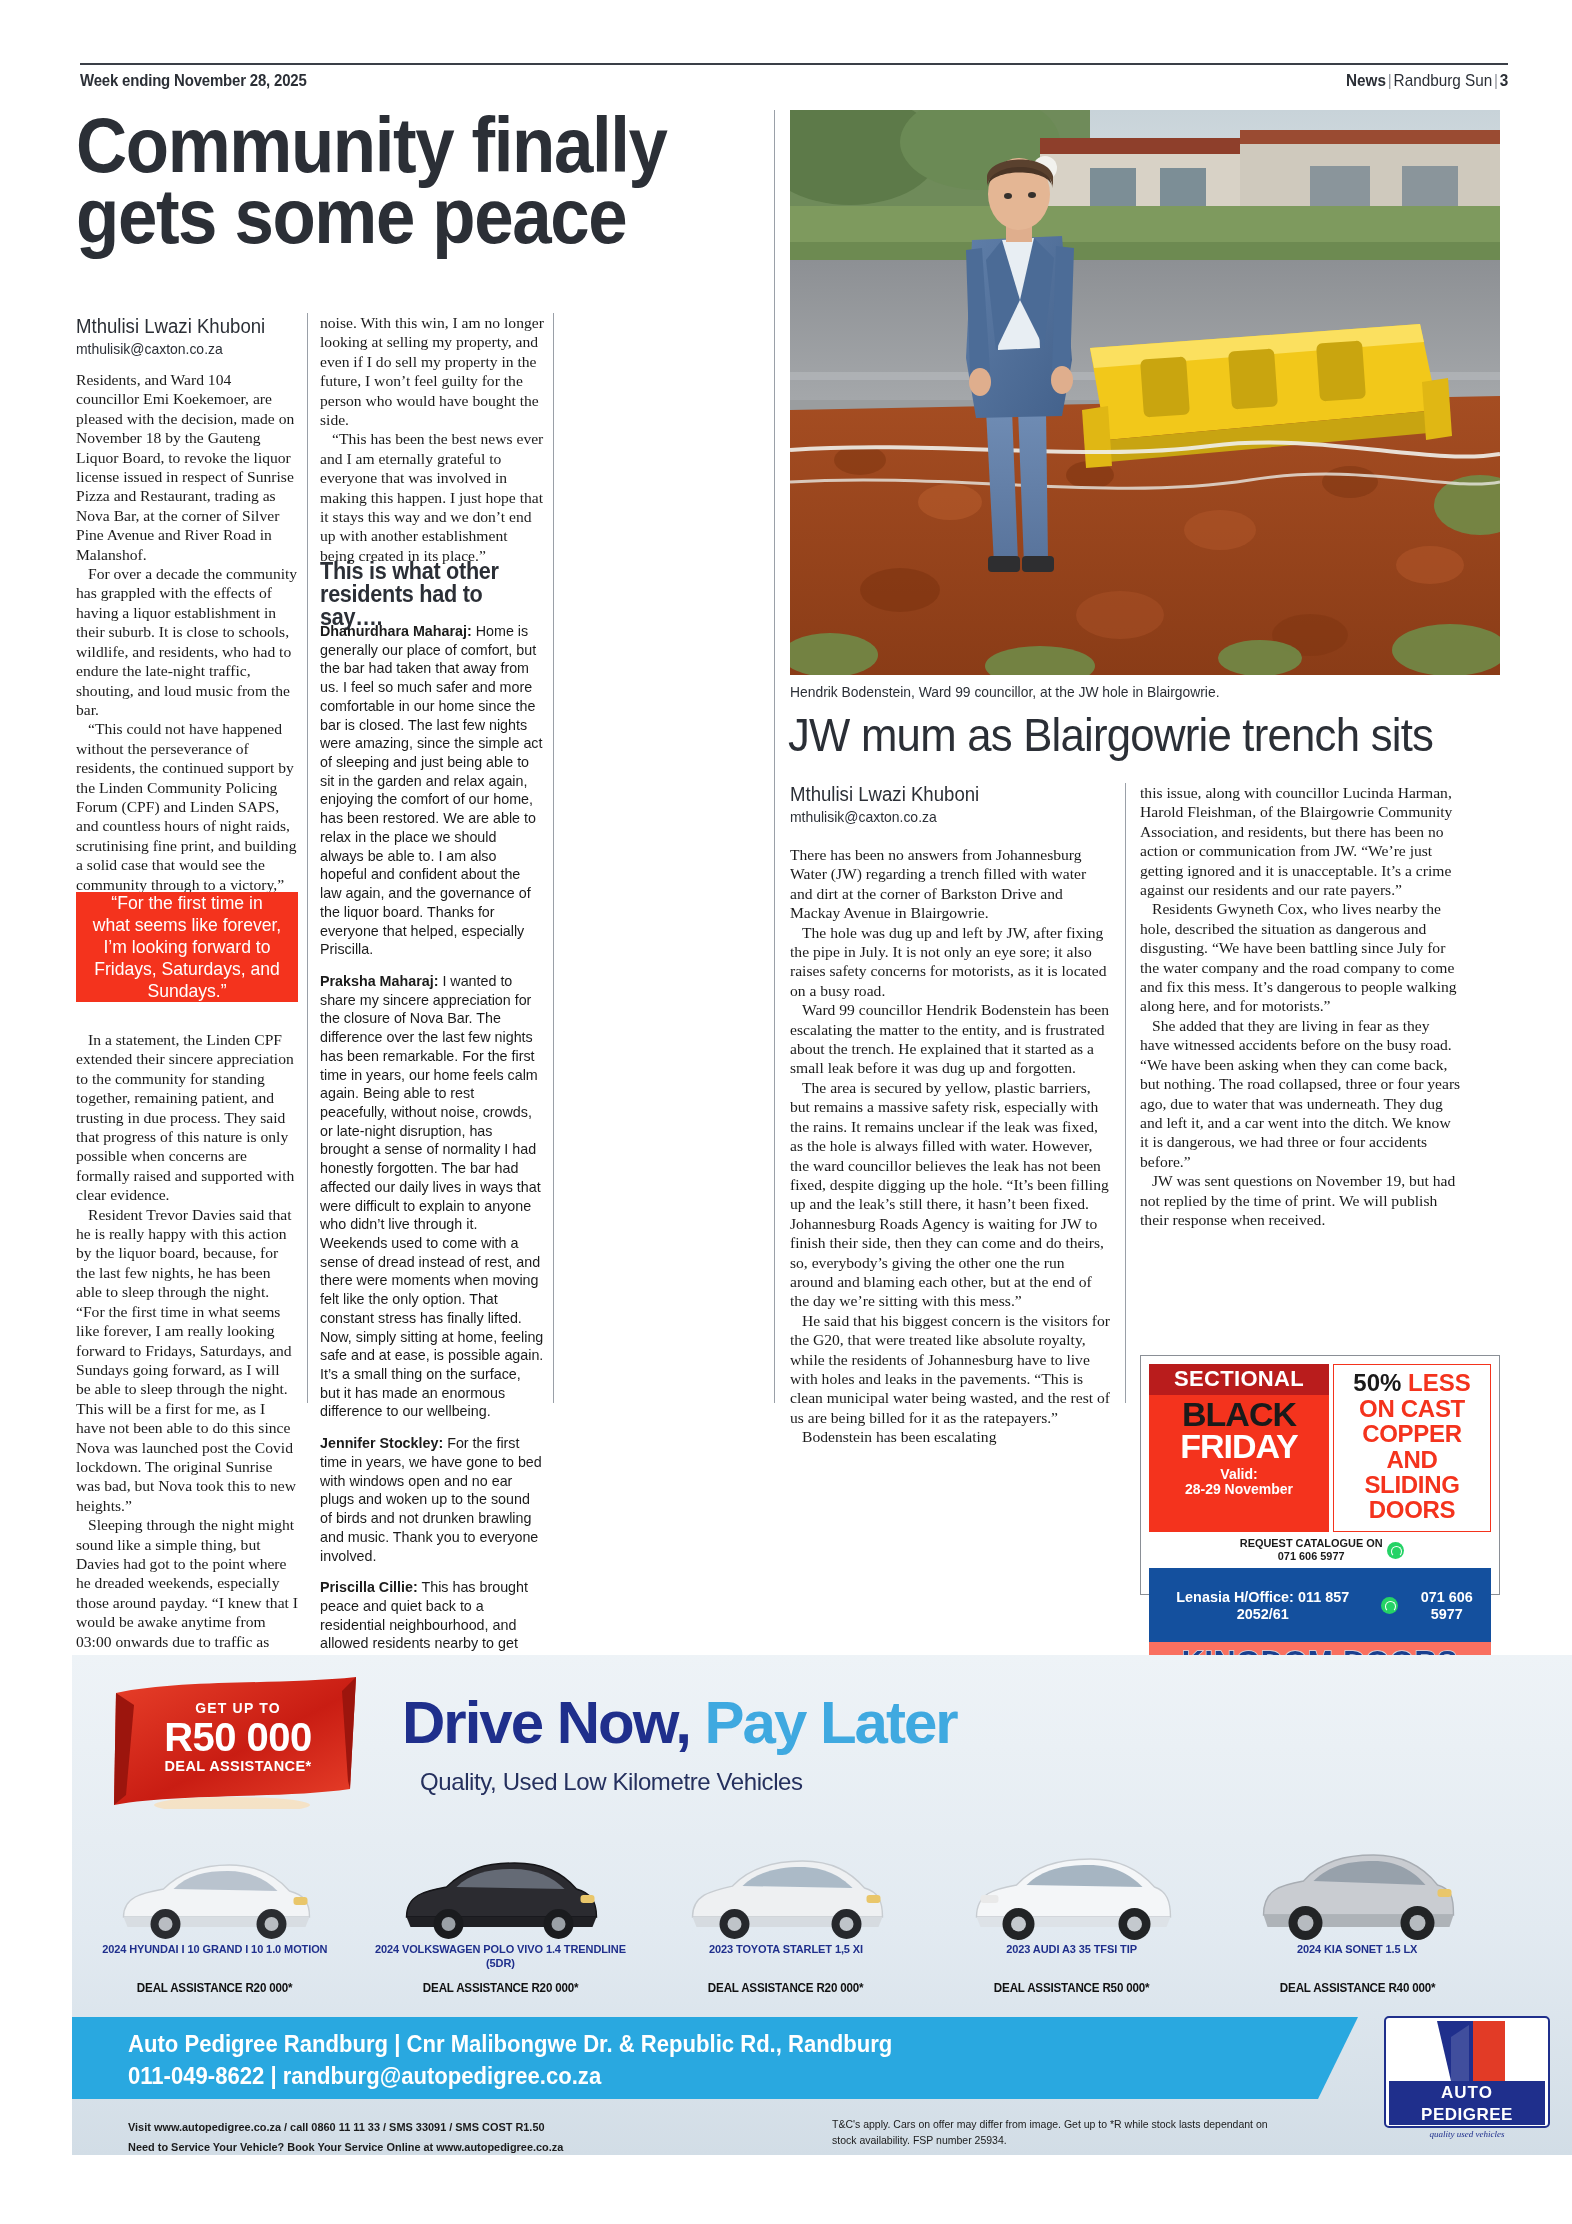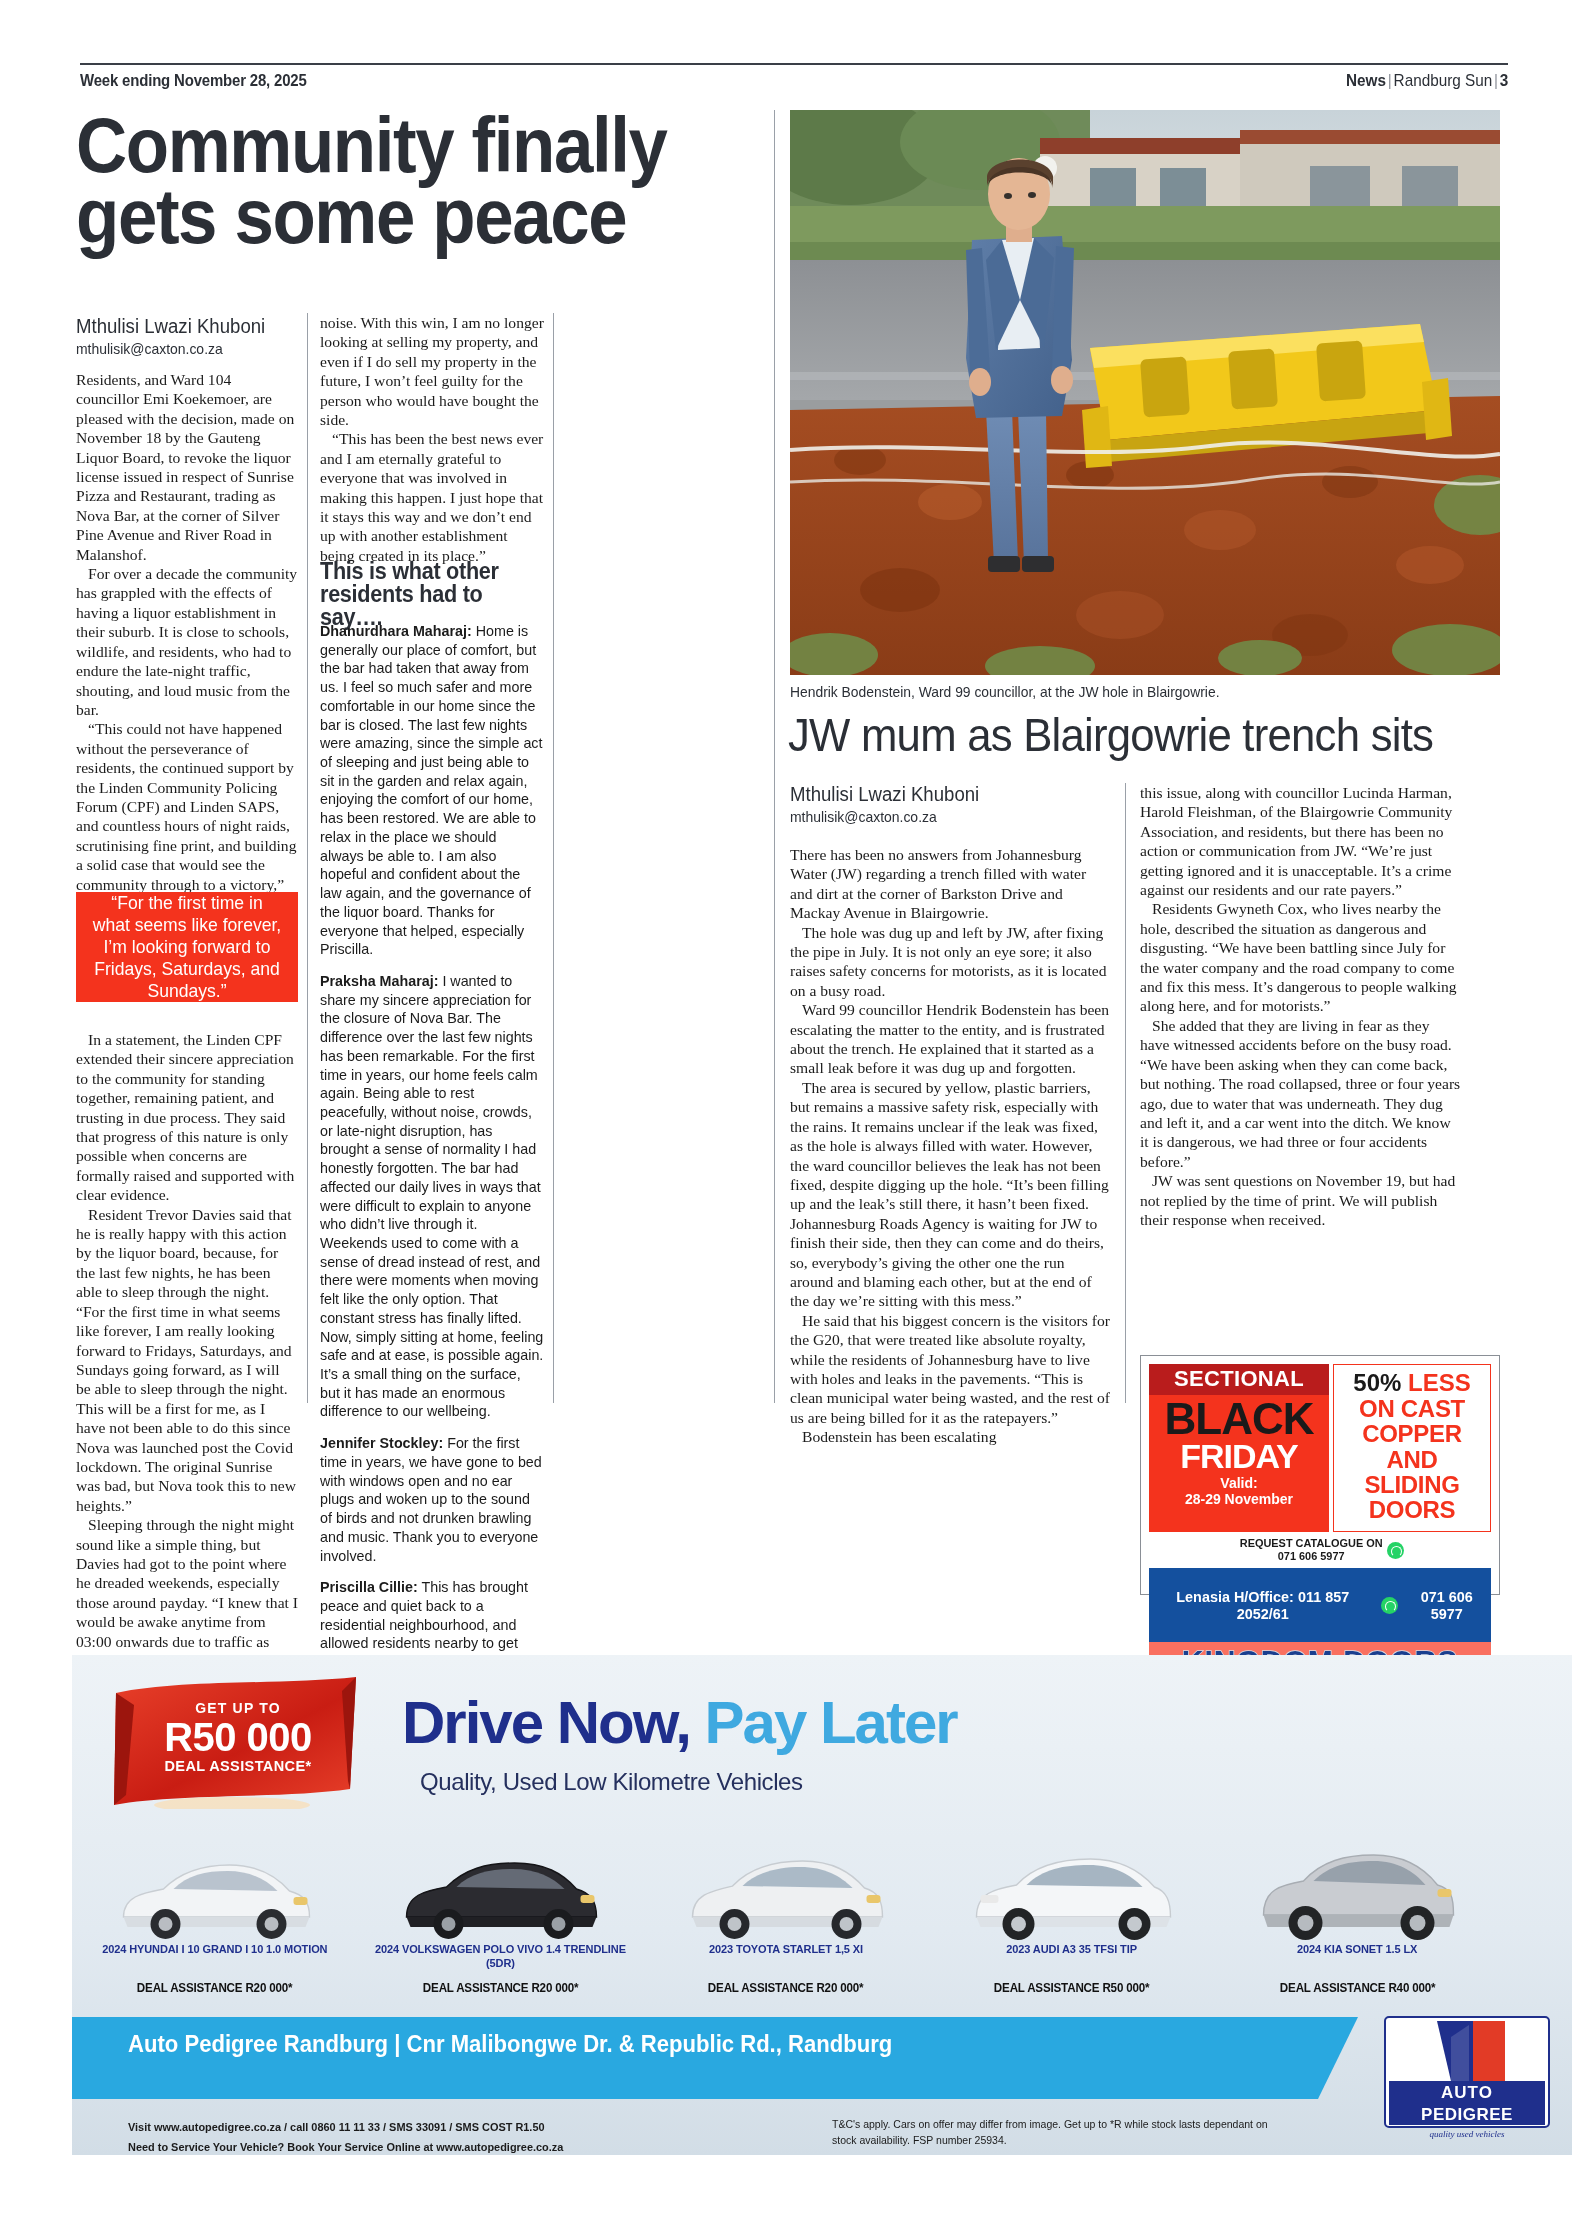--- a/index.html
+++ b/index.html
@@ -192,21 +192,21 @@
     font-family: "Liberation Sans", sans-serif;
     font-weight: bold; font-size: 22px; letter-spacing: 0.3px;
     text-align: center; padding: 2px 0 3px 0;
   }
   .kd-redbox {
     background: #f4331d; color: #fff; text-align: center;
     padding: 3px 0 5px 0; flex: 1;
   }
   .kd-black {
     font-family: "Liberation Sans", sans-serif;
-    font-weight: bold; font-size: 44px; color: #1a1a1a;
+    font-weight: bold; font-size: 34px; color: #1a1a1a;
     line-height: 0.95; letter-spacing: -1px;
   }
   .kd-friday {
     font-family: "Liberation Sans", sans-serif;
     font-weight: bold; font-size: 34px; color: #ffffff;
     line-height: 0.95; letter-spacing: -1px;
   }
   .kd-valid {
     font-family: "Liberation Sans", sans-serif;
     font-weight: bold; font-size: 14px; color: #fff; line-height: 1.12;
@@ -688,20 +688,21 @@
     <div class="car-deals">
       <div class="car-deal"><span>DEAL ASSISTANCE R20 000*</span></div>
       <div class="car-deal"><span>DEAL ASSISTANCE R20 000*</span></div>
       <div class="car-deal"><span>DEAL ASSISTANCE R20 000*</span></div>
       <div class="car-deal"><span>DEAL ASSISTANCE R50 000*</span></div>
       <div class="car-deal"><span>DEAL ASSISTANCE R40 000*</span></div>
     </div>
 
     <div class="ap-blue">
       <div class="l1"><span>Auto Pedigree Randburg | Cnr Malibongwe Dr. &amp; Republic Rd., Randburg</span></div>
+      <div class="l2"><span>011-049-8622 | randburg@autopedigree.co.za</span></div>
     </div>
 
     <div class="ap-fine-l">
       <div><span>Visit www.autopedigree.co.za / call 0860 11 11 33 / SMS 33091 / SMS COST R1.50</span></div>
       <div><span>Need to Service Your Vehicle? Book Your Service Online at www.autopedigree.co.za</span></div>
     </div>
     <div class="ap-fine-r">T&amp;C's apply. Cars on offer may differ from image.  Get up to *R while stock lasts dependant on stock availability. FSP number 25934.</div>
 
     <div class="ap-logo">
       <svg viewBox="0 0 180 140">

